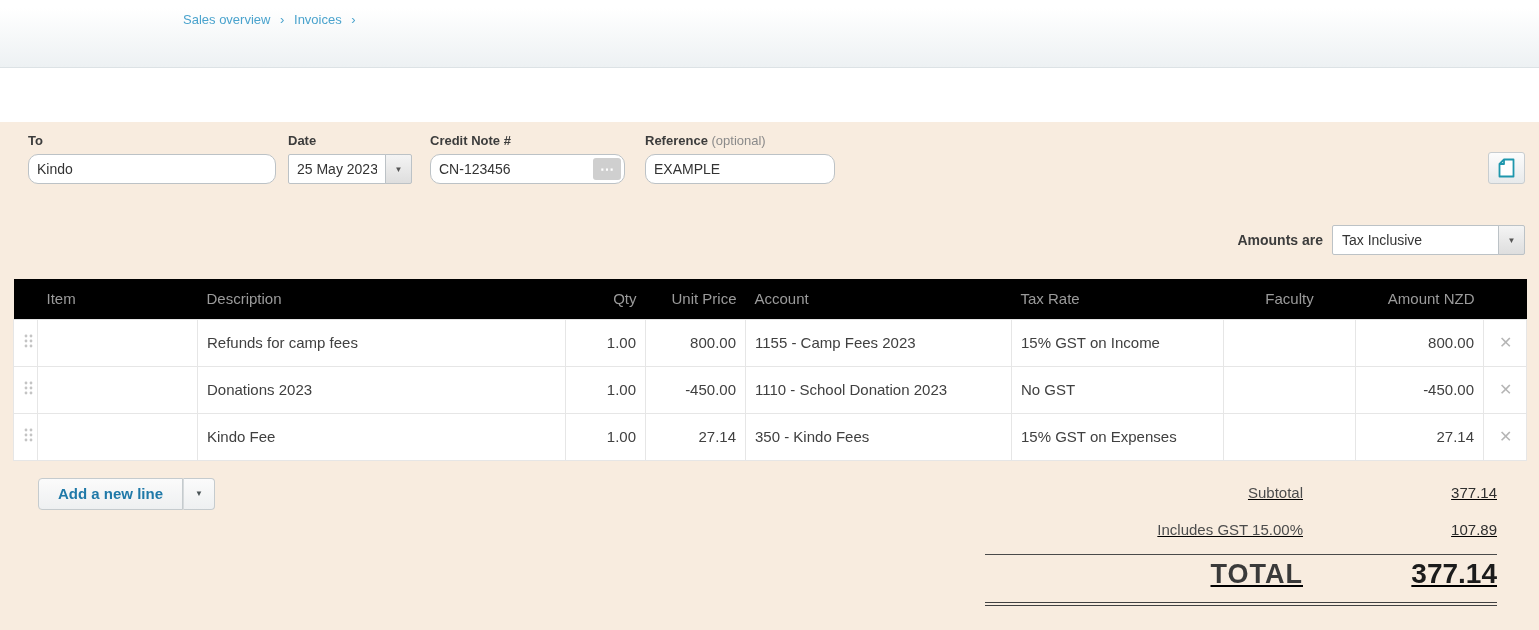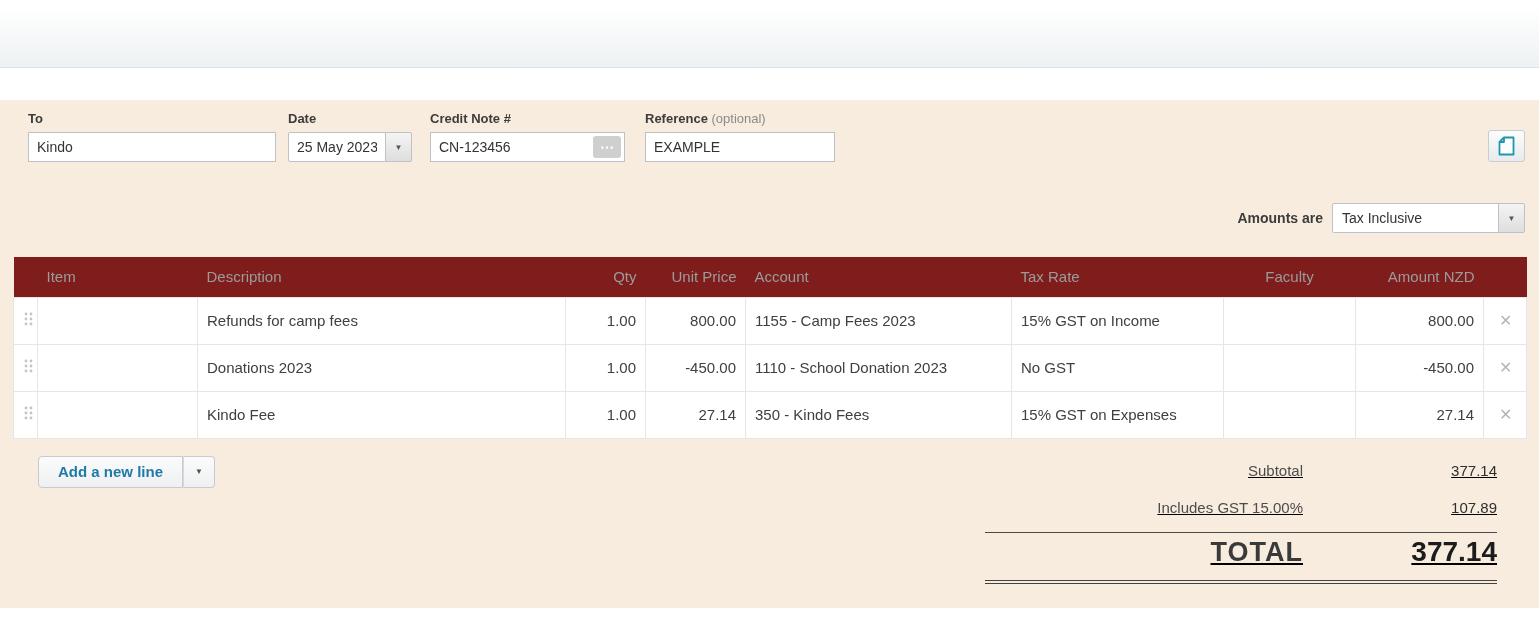--- a/index.html
+++ b/index.html
@@ -21,31 +21,31 @@
   .breadcrumb { padding-top: 4px; font-size: 13px; color: #4aa3cd; }
   .breadcrumb a { color: #4aa3cd; text-decoration: none; cursor: pointer; }
   .breadcrumb .sep { margin: 0 6px; color: #4aa3cd; }
   .page-title {
     margin: 1px 0 0; font-size: 28px; font-weight: bold;
     color: #3f3f3f; letter-spacing: 0.2px;
   }
 
   
   .panel {
-    margin-top: 32px; height: 508px;
+    margin-top: 54px; height: 508px;
     background: #f8ecdf;
     padding-top: 11px;
   }
 
   
   .fields-row { display: flex; padding: 0 14px 0 28px; }
   .field label { display: block; font-size: 13px; font-weight: bold; color: #3c3c3c; margin-bottom: 6px; }
   .field label .optional { font-weight: normal; color: #8a8a8a; }
   .txt {
-    height: 30px; border: 1px solid #bcc2c6; border-radius: 0;
+    height: 30px; border: 1px solid #bcc2c6; border-radius: 10px;
     font-family: "Liberation Sans", sans-serif;
     font-size: 14px; color: #333; padding: 0 8px; background: #fff;
   }
   .field-to { margin-right: 12px; }
   .field-to .txt { width: 248px; }
   .field-date { margin-right: 18px; }
   .combo { display: flex; }
   .field-date .txt { width: 98px; border-radius: 2px 0 0 2px; }
   .combo-btn {
     width: 27px; height: 30px; margin-left: -1px;
@@ -80,21 +80,21 @@
     background: #fff; border: 1px solid #bcc2c6; border-radius: 2px 0 0 2px;
     font-size: 14px; color: #333; padding: 0 9px; cursor: pointer;
   }
 
   
   .line-table {
     width: 1513px; margin: 24px 13px 0;
     border-collapse: collapse; table-layout: fixed;
   }
   .line-table thead th {
-    background: #7f1d1d; color: #9b9b9b; font-weight: normal;
+    background: #000000; color: #9b9b9b; font-weight: normal;
     font-size: 15px; height: 40px; padding: 0 9px; border: 0;
   }
   .line-table tbody td {
     background: #ffffff; border: 1px solid #e6e6e6;
     height: 47px; font-size: 15px; color: #404040; padding: 0 9px;
   }
   .al { text-align: left; } .ar { text-align: right; } .ac { text-align: center; }
   .td-drag { text-align: center; padding: 0; cursor: grab; }
   .td-remove { border-top: 0; border-bottom: 0; border-right: 0; text-align: center; }
   .x-btn { background: none; border: none; color: #b5b5b5; font-size: 16px; cursor: pointer; }
@@ -119,20 +119,26 @@
   .totals-row .val { width: 194px; text-align: right; color: #2f2f2f; }
   .totals-divider { border-top: 1px solid #4a4a4a; margin-top: 16px; }
   .total-row { display: flex; align-items: baseline; padding: 3px 0 12px; border-bottom: 4px double #414141; }
   .total-row .lbl { flex: 1; text-align: right; font-size: 27px; font-weight: bold; color: #3a3a3a; letter-spacing: 1px; }
   .total-row .val { width: 194px; text-align: right; font-size: 28px; font-weight: bold; color: #1c1c1c; }
 </style>
 </head>
 <body>
 
 <div class="header-band">
+  <div class="breadcrumb">
+    <a>Sales overview</a>
+    <span class="sep">›</span>
+    <a>Invoices</a>
+    <span class="sep">›</span>
+  </div>
 </div>
 
 <div class="panel">
 
   <div class="fields-row">
     <div class="field field-to">
       <label>To</label>
       <input class="txt" value="Kindo" style="">
     </div>
     <div class="field field-date">

